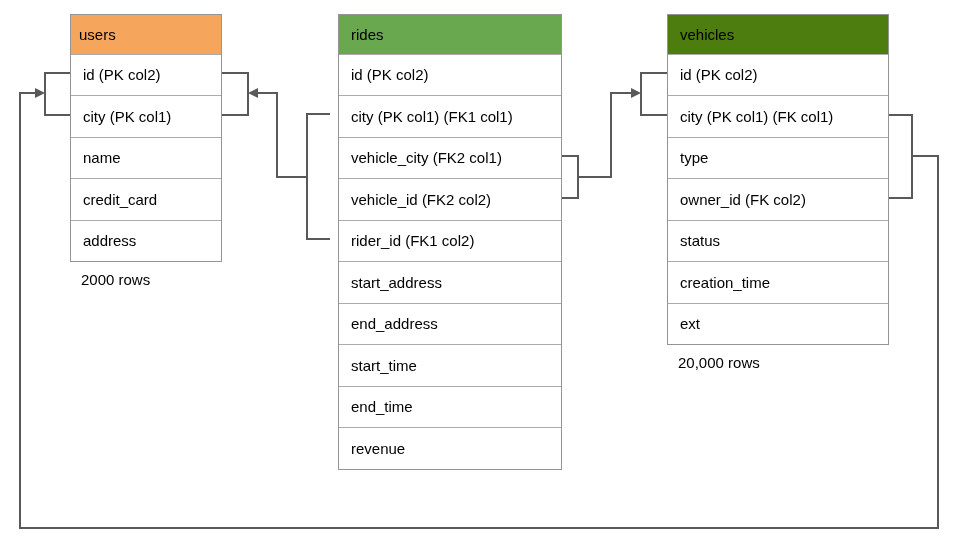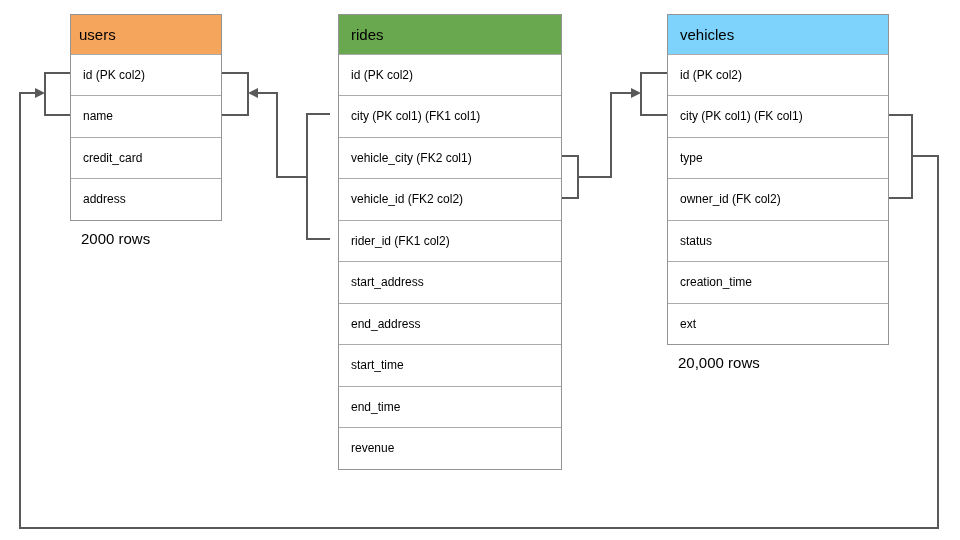--- a/index.html
+++ b/index.html
@@ -39,21 +39,21 @@
     align-items: center;
     padding-left: 12px;
     font-size: 15px;
     box-sizing: border-box;
   }
   .tbl-row {
     height: 41.5px;
     display: flex;
     align-items: center;
     padding-left: 12px;
-    font-size: 12px;
+    font-size: 15px;
     border-top: 1px solid #ababab;
     background: #ffffff;
     box-sizing: border-box;
     white-space: nowrap;
   }
   .tbl-caption {
     margin-top: 9px;
     padding-left: 11px;
     font-size: 15px;
   }
@@ -88,20 +88,23 @@
   </svg>
 
   <div class="tbl-wrap" id="tbl-users">
     <div class="tbl-box">
       <div class="tbl-header" style="background: rgb(246, 165, 92); padding-left: 8px;">
         <span>users</span>
       </div>
       <div class="tbl-rows">
           <div class="tbl-row">
             <span>id (PK col2)</span>
+          </div>
+          <div class="tbl-row">
+            <span>city (PK col1)</span>
           </div>
           <div class="tbl-row">
             <span>name</span>
           </div>
           <div class="tbl-row">
             <span>credit_card</span>
           </div>
           <div class="tbl-row">
             <span>address</span>
           </div>
@@ -145,21 +148,21 @@
           </div>
           <div class="tbl-row">
             <span>revenue</span>
           </div>
         </div>
     </div>
   </div>
 
   <div class="tbl-wrap" id="tbl-vehicles">
     <div class="tbl-box">
-      <div class="tbl-header" style="background: #7dd3fc;">
+      <div class="tbl-header" style="background: #4d7c0f;">
         <span>vehicles</span>
       </div>
       <div class="tbl-rows">
           <div class="tbl-row">
             <span>id (PK col2)</span>
           </div>
           <div class="tbl-row">
             <span>city (PK col1) (FK col1)</span>
           </div>
           <div class="tbl-row">

